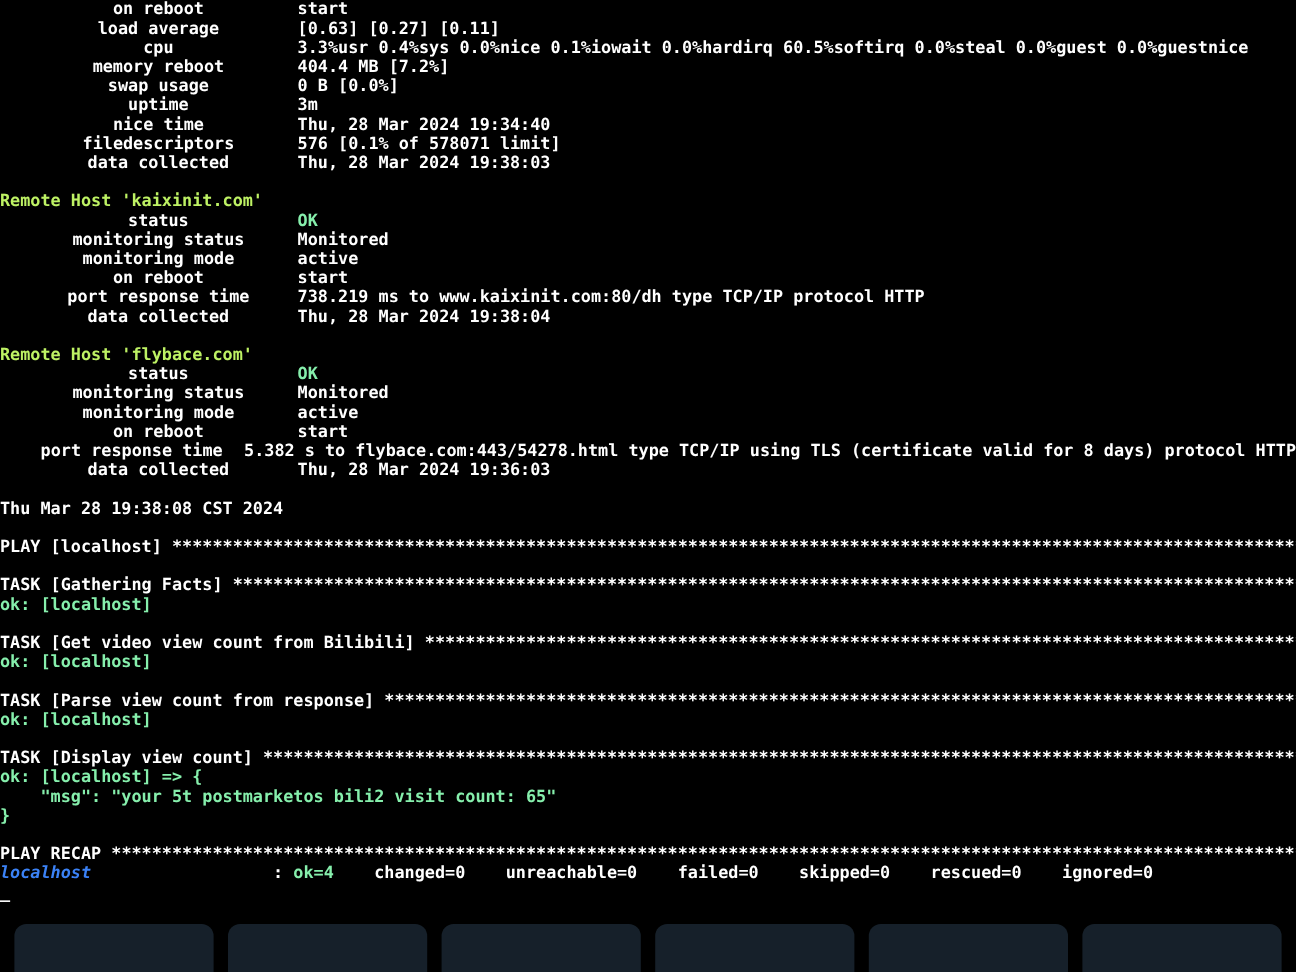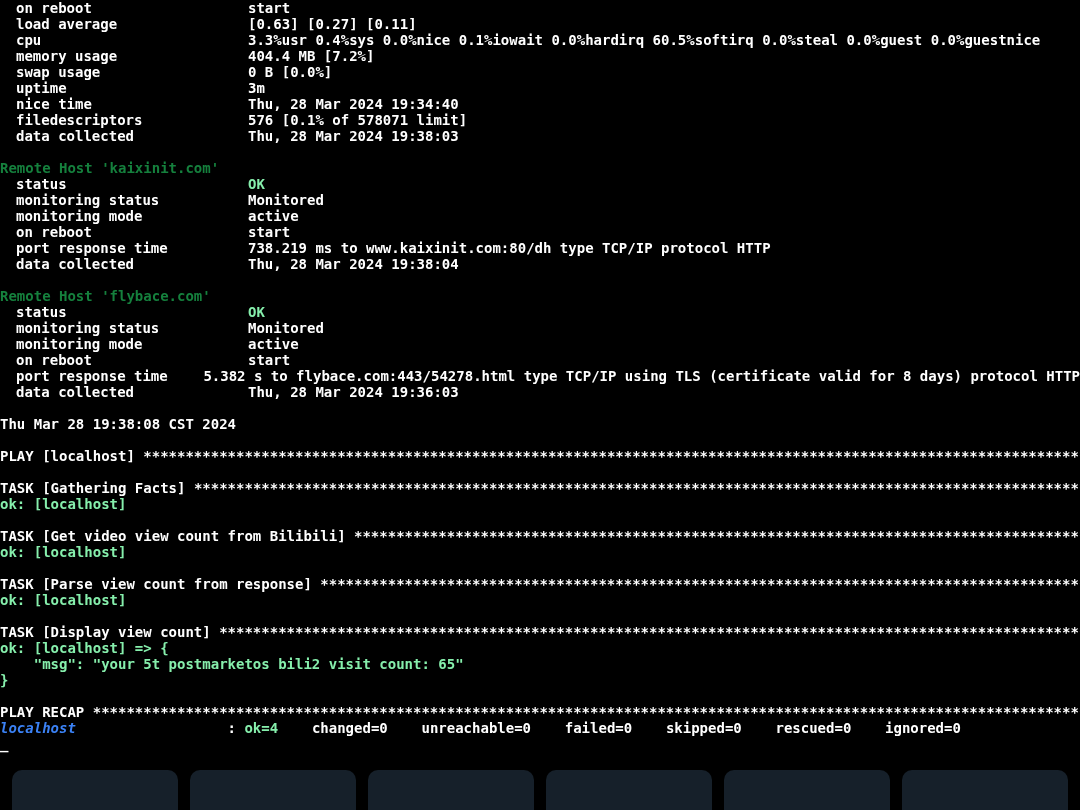--- a/index.html
+++ b/index.html
@@ -17,22 +17,22 @@
   }
   pre {
     margin: 0;
     padding: 0;
     white-space: pre;
     font-family: inherit;
     font-size: inherit;
     line-height: inherit;
   }
   .row { display: flex; }
-  .label { width: 248px; padding-left: 16px; box-sizing: border-box; }
-  .teal { color: #15803d; }
+  .label { width: 248px; padding-left: 16px; box-sizing: border-box; text-align: center; }
+  .teal { color: #bef264; }
   .green { color: #86efac; }
   .yellow { color: #3b82f6; font-style: italic; }
   .taskbar {
     position: absolute;
     left: 0; right: 0; bottom: 0;
     height: 48px;
     display: flex;
     gap: 12px;
     padding: 8px 12px 0 12px;
     box-sizing: border-box;
@@ -46,21 +46,21 @@
 </style>
 </head>
 <body>
 
 <div id="screen">
 
   <div id="sysrows">
       <pre class="row"><span class="label ">on reboot</span><span>start</span></pre>
       <pre class="row"><span class="label ">load average</span><span>[0.63] [0.27] [0.11]</span></pre>
       <pre class="row"><span class="label ">cpu</span><span>3.3%usr 0.4%sys 0.0%nice 0.1%iowait 0.0%hardirq 60.5%softirq 0.0%steal 0.0%guest 0.0%guestnice</span></pre>
-      <pre class="row"><span class="label ">memory usage</span><span>404.4 MB [7.2%]</span></pre>
+      <pre class="row"><span class="label ">memory reboot</span><span>404.4 MB [7.2%]</span></pre>
       <pre class="row"><span class="label ">swap usage</span><span>0 B [0.0%]</span></pre>
       <pre class="row"><span class="label ">uptime</span><span>3m</span></pre>
       <pre class="row"><span class="label ">nice time</span><span>Thu, 28 Mar 2024 19:34:40</span></pre>
       <pre class="row"><span class="label ">filedescriptors</span><span>576 [0.1% of 578071 limit]</span></pre>
       <pre class="row"><span class="label ">data collected</span><span>Thu, 28 Mar 2024 19:38:03</span></pre>
     </div>
 
   <pre> </pre>
   <pre><span class="teal">Remote Host 'kaixinit.com'</span></pre>
   <div id="rh1rows">

